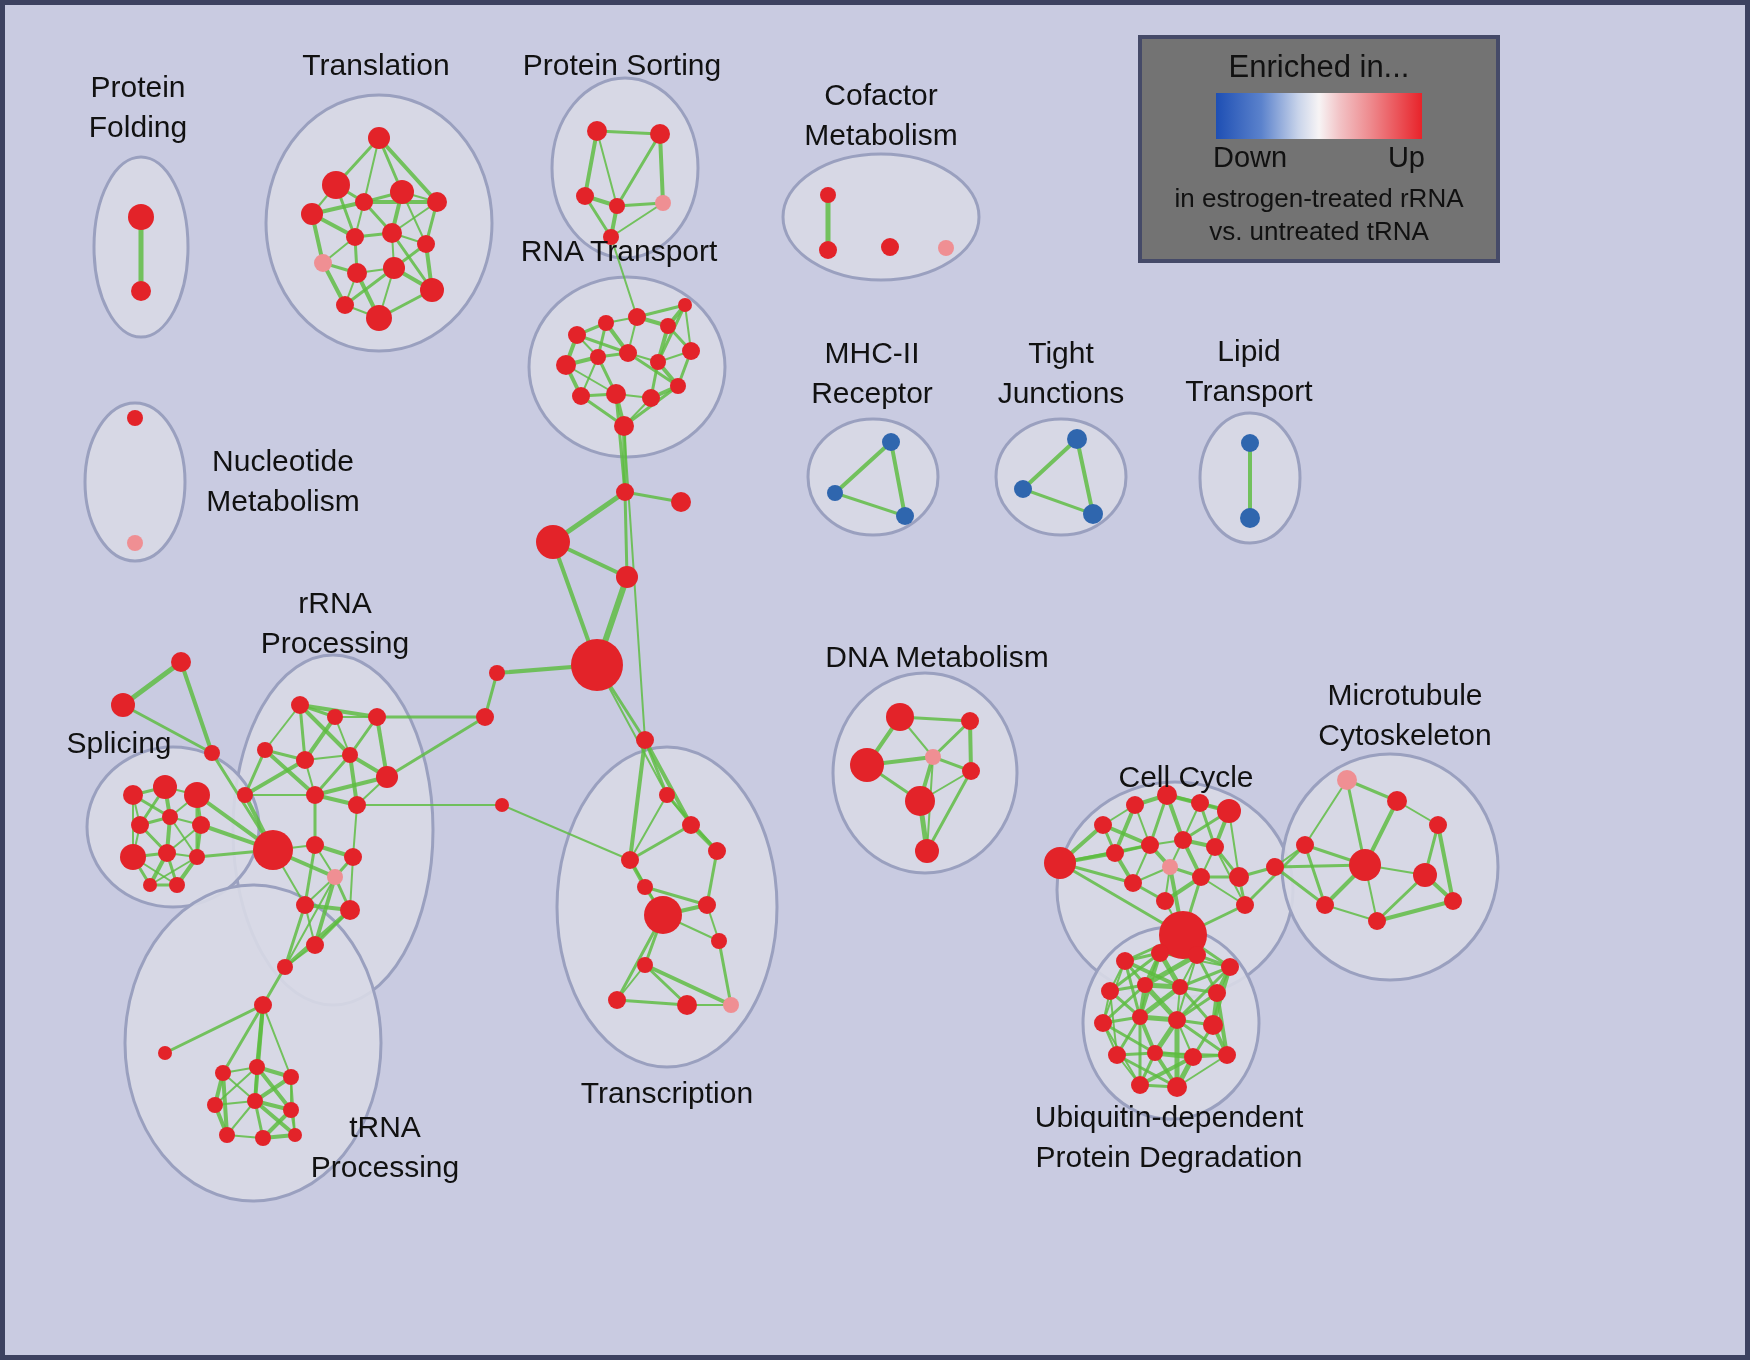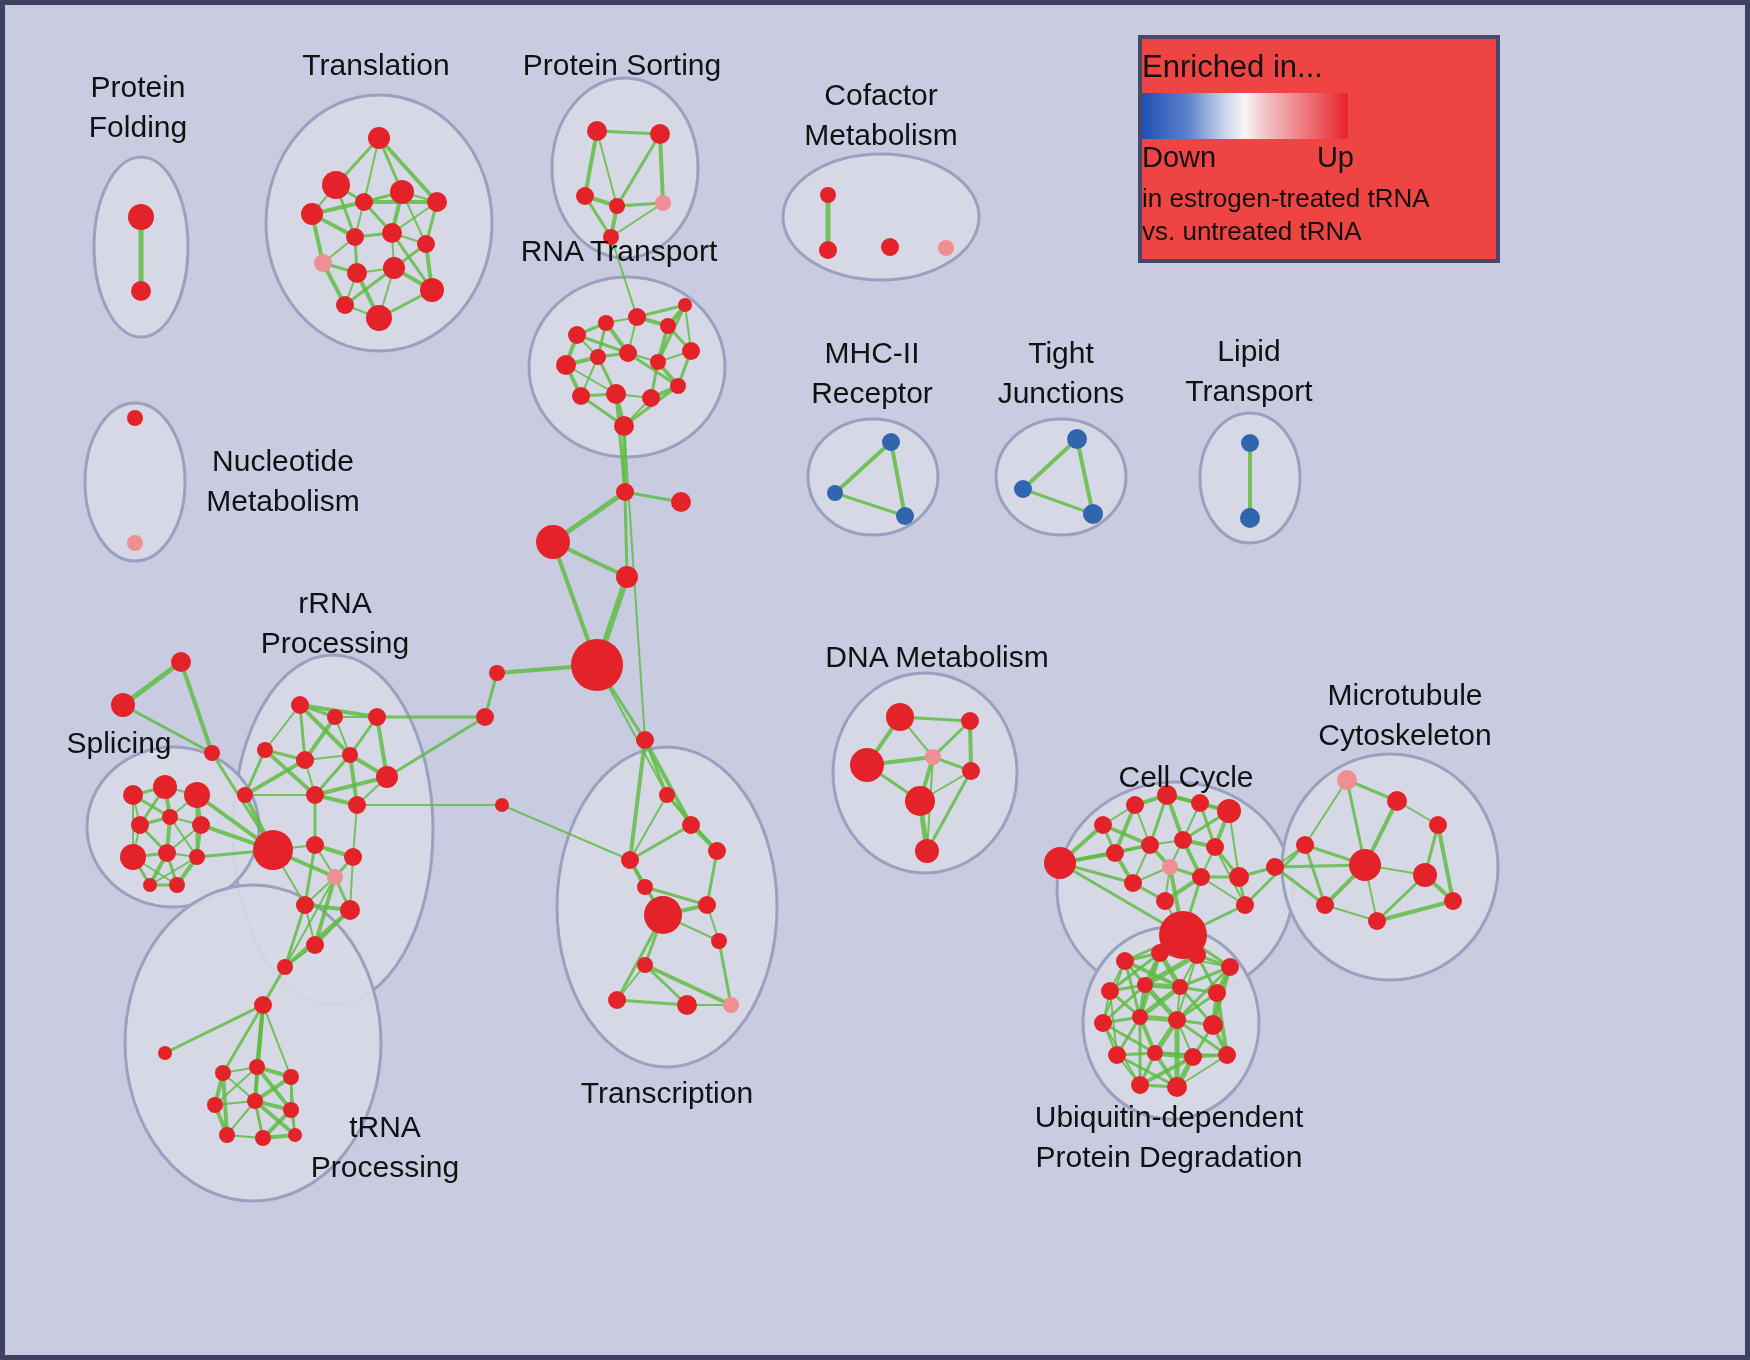--- a/index.html
+++ b/index.html
@@ -20,25 +20,25 @@
     width: 1740px; height: 1350px;
     font-family: "Liberation Sans", sans-serif;
   }
   .legend {
     position: absolute;
     left: 1133px;
     top: 30px;
     width: 362px;
     height: 228px;
     border: 4px solid #454a68;
-    background: #ef4444;
+    background: #737373;
     box-sizing: border-box;
     display: flex;
     flex-direction: column;
-    align-items: flex-start;
+    align-items: center;
     color: #111;
   }
   .legend-title { font-size: 31px; margin-top: 10px; }
   .legend-gradient {
     width: 206px; height: 46px; margin-top: 8px;
     background: linear-gradient(to right,
       #1e4fb4 0%, #5b82cc 22%, #c9d4ea 40%, #f7f4f5 50%,
       #f2c3c6 60%, #ee8a8e 75%, #e8232a 100%);
   }
   .legend-ends {
@@ -648,17 +648,17 @@
       </g>
     </svg>
 
   <div class="legend">
     <div class="legend-title">Enriched in...</div>
     <div class="legend-gradient"></div>
     <div class="legend-ends">
       <span>Down</span>
       <span>Up</span>
     </div>
-    <div class="legend-sub first">in estrogen-treated tRNA</div>
+    <div class="legend-sub first">in estrogen-treated rRNA</div>
     <div class="legend-sub">vs. untreated tRNA</div>
   </div>
 
 </div>
 
 </body></html>

